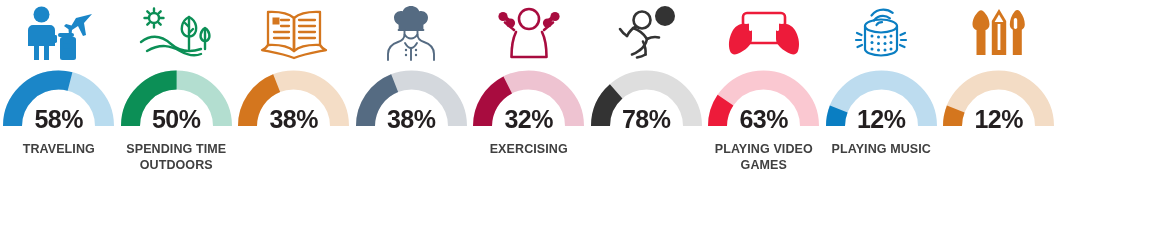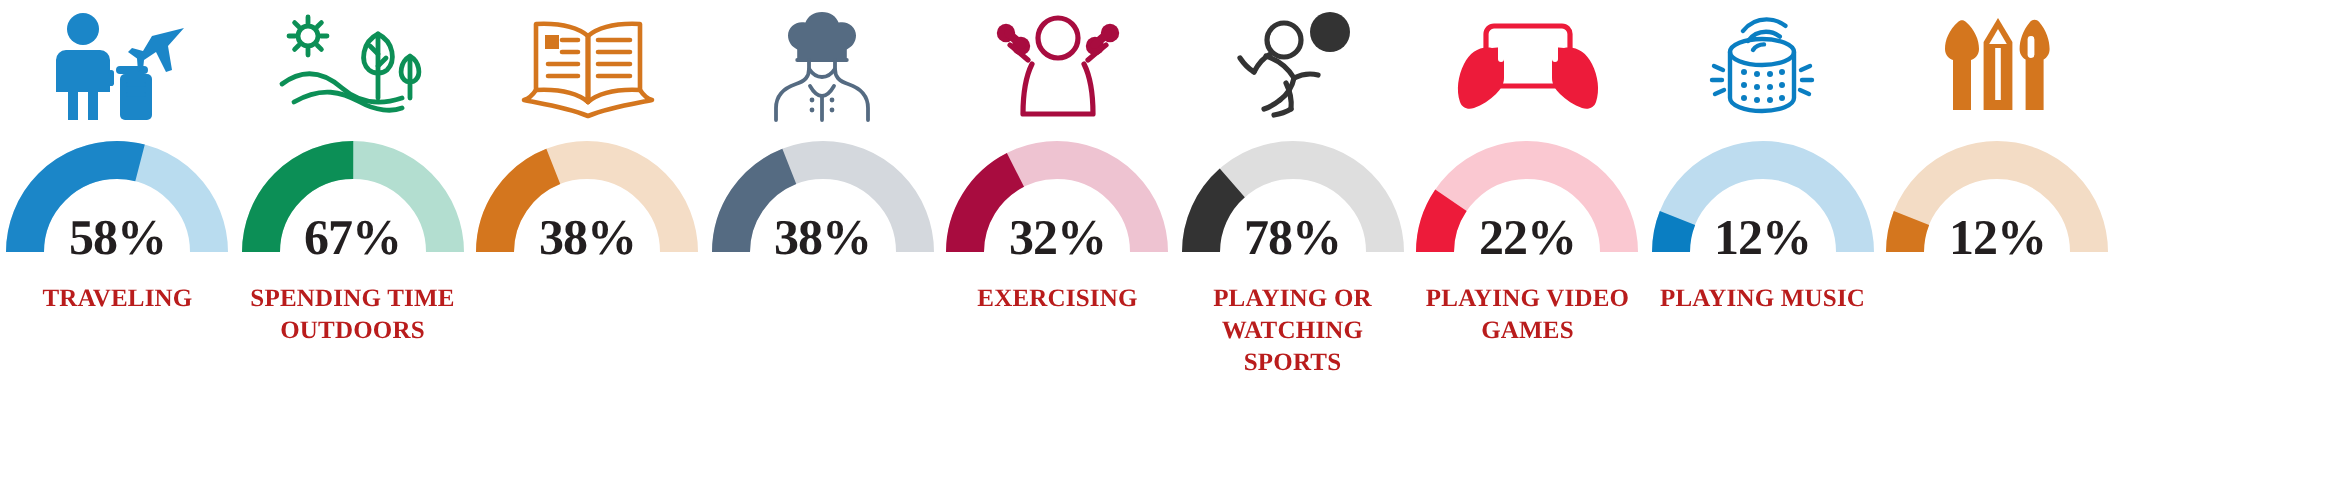--- a/index.html
+++ b/index.html
@@ -17,21 +17,20 @@
   }
 
   #infographic {
     width: 1175px;
     height: 203px;
     display: flex;
     flex-direction: row;
     align-items: flex-start;
     justify-content: flex-start;
     box-sizing: border-box;
-    font-family: Liberation Serif, serif;
   }
 
   .item {
     width: 117.5px;
     height: 203px;
     position: relative;
     display: flex;
     flex-direction: column;
     align-items: center;
     box-sizing: border-box;
@@ -77,21 +76,21 @@
     line-height: 1;
   }
 
   
   .label {
     margin-top: 12px;
     width: 115px;
     text-align: center;
     font-size: 12.5px;
     font-weight: bold;
-    color: #b91c1c;
+    color: #404040;
     line-height: 1.28;
     letter-spacing: 0.1px;
     text-transform: uppercase;
   }
 </style>
 </head>
 <body>
 
 <div id="infographic">
     <div class="item">
@@ -132,21 +131,21 @@
           <path d="M4 37 c12 -9 22 -5 30 2 c8 7 18 9 30 5"></path>
           <path d="M10 46 c14 -8 24 -5 33 0 c8 4.5 16 5 21 3"></path>
         </g>
       </svg>
       </div>
      <div class="gauge">
        <svg width="113" height="58" viewBox="0 0 113 58" aria-hidden="true">
     <path d="M 10.5 57 A 46 46 0 0 1 102.5 57" fill="none" stroke="#b3ded0" stroke-width="19" stroke-linecap="butt"></path>
     <path d="M 10.5 57 A 46 46 0 0 1 102.5 57" fill="none" stroke="#0c8f56" stroke-width="19" stroke-linecap="butt" stroke-dasharray="72.25663103256524 144.51326206513048"></path>
   </svg>
-       <div class="gauge-value">67%</div>
+       <div class="gauge-value">50%</div>
      </div>
      <div class="label">SPENDING TIME OUTDOORS</div>
     </div>
     <div class="item">
       <div class="icon-wrap">
         <svg width="70" height="54" viewBox="0 0 70 54" aria-hidden="true">
         <g fill="none" stroke="#d4761e" stroke-width="2.3" stroke-linecap="round" stroke-linejoin="round">
           <path d="M35 12 c-6 -5 -16 -6.5 -26 -6 v33 c10 -0.5 20 1 26 6 z"></path>
           <path d="M35 12 c6 -5 16 -6.5 26 -6 v33 c-10 -0.5 -20 1 -26 6 z"></path>
           <path d="M35 12 v33"></path>
@@ -238,38 +237,37 @@
         </g>
       </svg>
       </div>
      <div class="gauge">
        <svg width="113" height="58" viewBox="0 0 113 58" aria-hidden="true">
     <path d="M 10.5 57 A 46 46 0 0 1 102.5 57" fill="none" stroke="#dedede" stroke-width="19" stroke-linecap="butt"></path>
     <path d="M 10.5 57 A 46 46 0 0 1 102.5 57" fill="none" stroke="#333333" stroke-width="19" stroke-linecap="butt" stroke-dasharray="39.018580757585234 144.51326206513048"></path>
   </svg>
        <div class="gauge-value">78%</div>
      </div>
-     <div class="label">PLAYING OR WATCHING SPORTS</div>
     </div>
     <div class="item">
       <div class="icon-wrap">
         <svg width="80" height="52" viewBox="0 0 80 52" aria-hidden="true">
         <rect x="19" y="6" width="42" height="30" rx="4" fill="none" stroke="#ed1b3a" stroke-width="2.6"></rect>
         <path d="M22 17 c-6 -1 -11 2 -14 8 c-3 6 -4 13 -2 19 c1 3 4 4 7 3 c4 -1.5 8 -4 11 -7 c2.5 -2.5 4 -5 4 -8 V18 c0 -1 -1 -1.6 -2 -1.4 z" fill="#ed1b3a"></path>
         <path d="M58 17 c6 -1 11 2 14 8 c3 6 4 13 2 19 c-1 3 -4 4 -7 3 c-4 -1.5 -8 -4 -11 -7 c-2.5 -2.5 -4 -5 -4 -8 V18 c0 -1 1 -1.6 2 -1.4 z" fill="#ed1b3a"></path>
         <rect x="25" y="13" width="3" height="11" rx="1.5" fill="#ffffff"></rect>
         <rect x="52" y="13" width="3" height="11" rx="1.5" fill="#ffffff"></rect>
       </svg>
       </div>
      <div class="gauge">
        <svg width="113" height="58" viewBox="0 0 113 58" aria-hidden="true">
     <path d="M 10.5 57 A 46 46 0 0 1 102.5 57" fill="none" stroke="#fac8d1" stroke-width="19" stroke-linecap="butt"></path>
     <path d="M 10.5 57 A 46 46 0 0 1 102.5 57" fill="none" stroke="#ed1b3a" stroke-width="19" stroke-linecap="butt" stroke-dasharray="27.45751979237479 144.51326206513048"></path>
   </svg>
-       <div class="gauge-value">22%</div>
+       <div class="gauge-value">63%</div>
      </div>
      <div class="label">PLAYING VIDEO GAMES</div>
     </div>
     <div class="item">
       <div class="icon-wrap">
         <svg width="66" height="56" viewBox="0 0 66 56" aria-hidden="true">
         <g fill="none" stroke="#0a7ec2" stroke-width="2.2" stroke-linecap="round" stroke-linejoin="round">
           <path d="M17 21 v23 c0 3.6 7.2 6.5 16 6.5 s16 -2.9 16 -6.5 V21"></path>
           <ellipse cx="33" cy="21" rx="16" ry="6.5"></ellipse>
           <path d="M28.5 20 c1.2 -1.8 3.4 -2.8 5.5 -2.8"></path>

